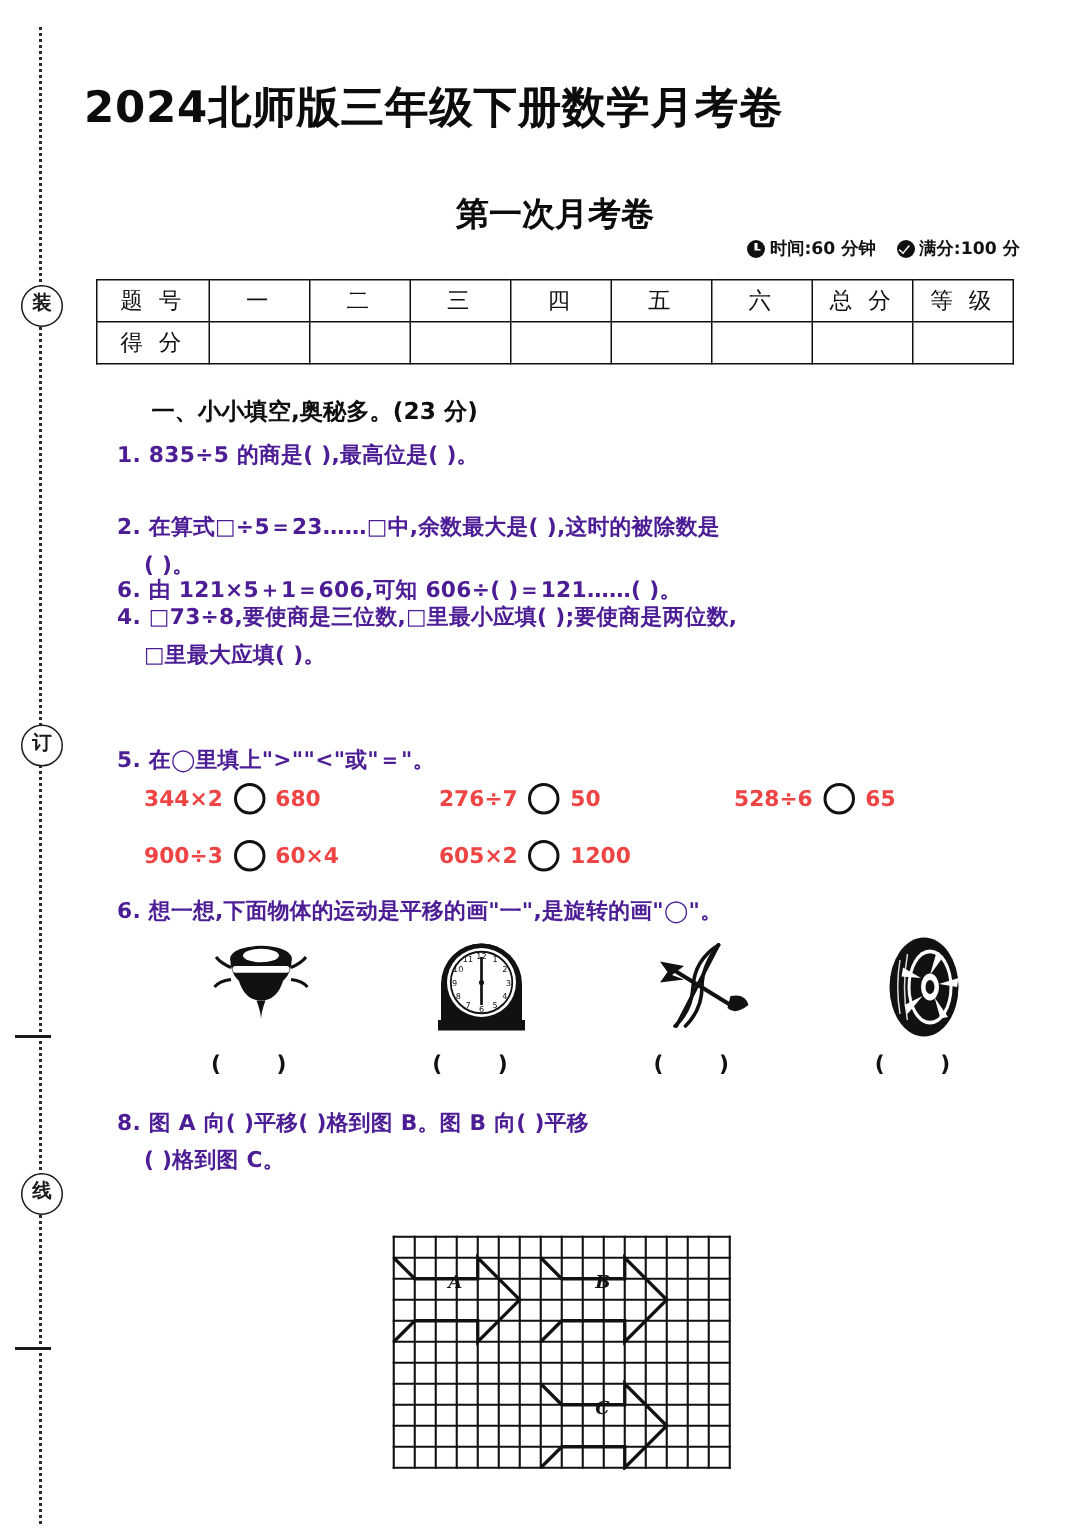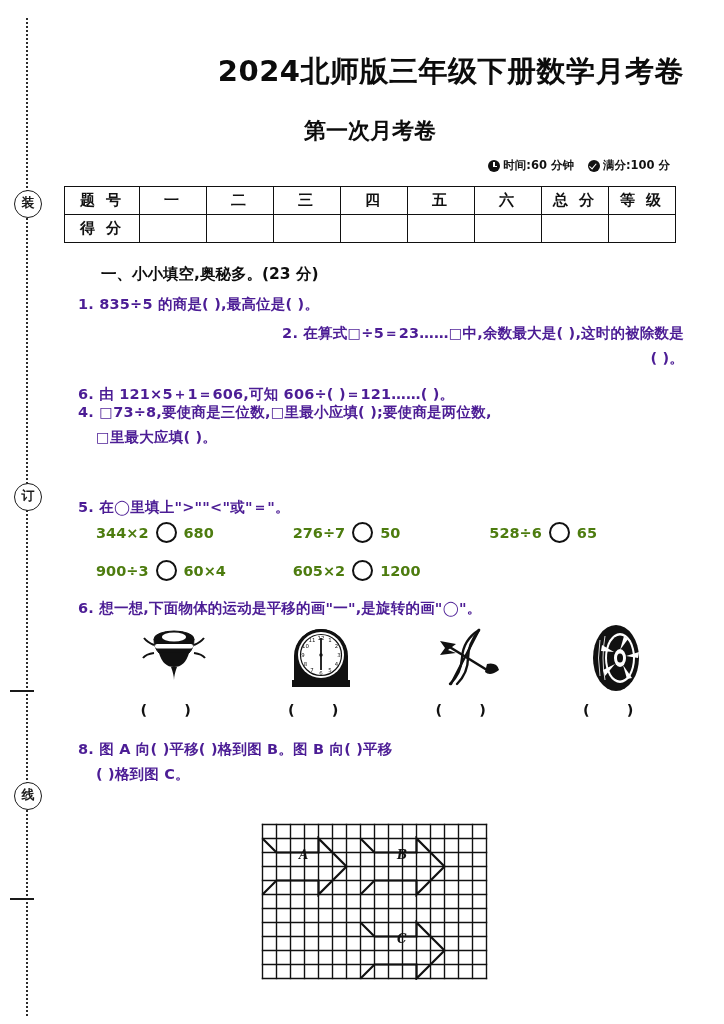--- a/index.html
+++ b/index.html
@@ -59,41 +59,41 @@
     left: 56px;
     top: 0;
     width: 628px;
     height: 1024px;
   }
 
   
   .main-title {
     margin: 0;
     padding-top: 52px;
-    text-align: right;
+    text-align: left;
     font-family: "DejaVu Sans", "Liberation Sans", sans-serif;
     font-size: 29px;
     font-weight: 700;
     letter-spacing: 0.5px;
     color: #0c0c0c;
   }
   .sub-title {
-    margin: 0;
+    margin: 12px;
     padding-top: 24px;
     text-align: center;
     font-family: "DejaVu Sans", "Liberation Sans", sans-serif;
     font-size: 22px;
     font-weight: 700;
     color: #0c0c0c;
   }
 
   
   .meta-row {
     position: absolute;
-    right: 14px;
+    right: 4px;
     top: 158px;
     display: flex;
     align-items: center;
     gap: 14px;
     font-family: "DejaVu Sans", "Liberation Sans", sans-serif;
     font-size: 11.5px;
     font-weight: 700;
     color: #111;
   }
   .meta-item { display: flex; align-items: center; gap: 3px; }
@@ -137,21 +137,21 @@
     width: 612px;
     border-collapse: collapse;
     table-layout: fixed;
     font-family: "DejaVu Sans", "Liberation Sans", sans-serif;
   }
   .score-table td {
     border: 1.6px solid #111;
     height: 27px;
     text-align: center;
     font-size: 15px;
-    font-weight: 700;
+    font-weight: 400;
     color: #111;
     letter-spacing: 3px;
     padding: 0;
   }
   .score-table td.lbl { width: 74px; }
 
   
   .section-title {
     position: absolute;
     left: 0;
@@ -171,41 +171,41 @@
     font-family: "DejaVu Sans", "Liberation Sans", sans-serif;
     font-size: 14.5px;
     font-weight: 700;
     color: #4c1d95;
     line-height: 25px;
     letter-spacing: 0.2px;
   }
   .q .cont { display: block; padding-left: 18px; }
 
   .q1 { top: 292px; }
-  .q2 { top: 321px; text-align: right; }
+  .q2 { top: 340px; }
   .q3 { top: 382px; }
   .q4 { top: 400px; }
   .q5 { top: 495px; }
   .q6 { top: 596px; }
   .q7 { top: 732px; }
   .q8 { top: 737px; }
 
   
   .cmp-grid {
     position: absolute;
     left: 40px;
     top: 522px;
     width: 590px;
     display: grid;
     grid-template-columns: 1fr 1fr 1fr;
     row-gap: 17px;
     font-family: "DejaVu Sans", "Liberation Sans", sans-serif;
     font-size: 14.5px;
     font-weight: 700;
-    color: #4d7c0f;
+    color: #ef4444;
   }
   .cmp-cell { display: flex; align-items: center; gap: 7px; }
   .cmp-circle {
     display: inline-block;
     width: 17px; height: 17px;
     border: 2px solid #111;
     border-radius: 50%;
   }
 
   

